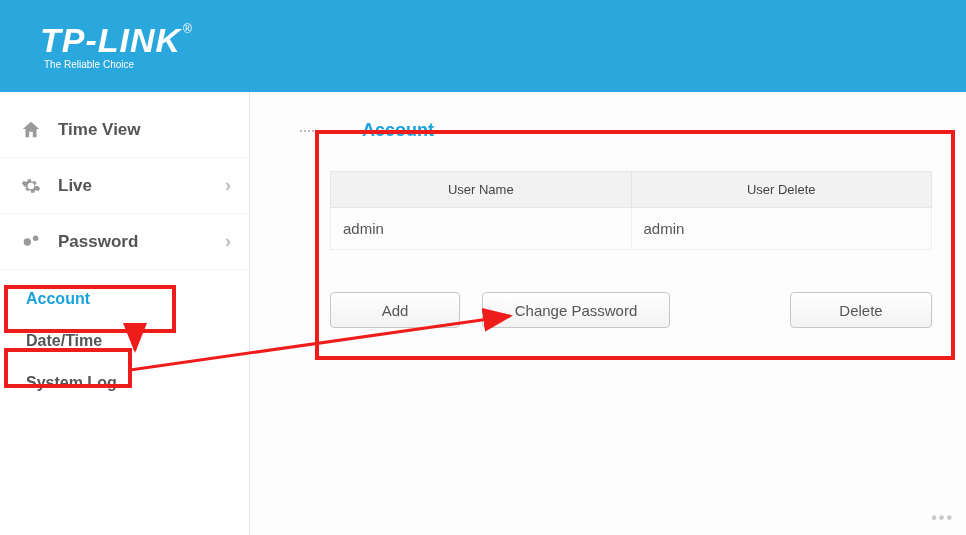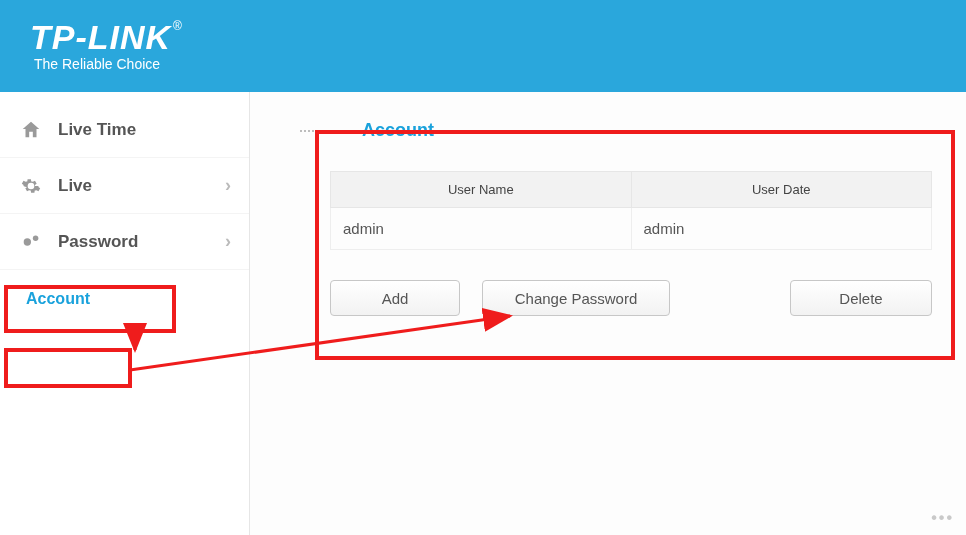--- a/index.html
+++ b/index.html
@@ -9,32 +9,32 @@
     width: 966px;
     height: 535px;
     overflow: hidden;
     position: relative;
   }
   .header {
     background: #2aa7dc;
     height: 92px;
     display: flex;
     align-items: center;
-    padding-left: 30px;
+    padding-left: 40px;
   }
   .logo-block { color: #fff; }
   .logo-main {
     font-size: 34px;
     font-weight: 900;
     letter-spacing: 1px;
     font-style: italic;
     line-height: 1;
   }
   .logo-reg { font-size: 12px; vertical-align: top; font-style: normal; font-weight: normal; margin-left: 2px;}
-  .logo-sub { font-size: 14px; margin-top: 2px; margin-left: 4px;}
+  .logo-sub { font-size: 10px; margin-top: 2px; margin-left: 4px;}
   .container { display: flex; height: calc(535px - 92px); }
   .sidebar {
     width: 250px;
     background: #fff;
     border-right: 1px solid #e6e6e6;
     padding-top: 10px;
   }
   .nav-item {
     display: flex;
     align-items: center;
@@ -117,20 +117,21 @@
     margin-top: 30px;
   }
   .btn {
     height: 36px;
     border: 1px solid #c7c7c7;
     border-radius: 4px;
     background: linear-gradient(#ffffff, #f2f2f2);
     color: #555;
     font-size: 15px;
     cursor: pointer;
+    margin-top: 12px;
   }
   .btn-add { width: 130px; }
   .btn-change { width: 188px; }
   .btn-delete { width: 142px; margin-left:auto;}
   
   .redbox { position:absolute; border: 4px solid #ef1c1c; pointer-events: none; }
   .redbox-system { left: 4px; top: 285px; width: 172px; height: 48px; }
   .redbox-account { left: 4px; top: 348px; width: 128px; height: 40px; }
   .redbox-panel { left: 315px; top: 130px; width: 640px; height: 230px; }
   .footer-dots{
@@ -157,21 +158,21 @@
 
 <div class="container">
   <div class="sidebar">
 
     <div class="nav-item">
       <span class="nav-icon">
         <svg width="22" height="22" viewBox="0 0 24 24" fill="#9a9a9a">
             <path d="M12 3l9 8h-3v9h-4v-6h-4v6H6v-9H3z"></path>
           </svg>
       </span>
-      <span>Live Time</span>
+      <span>Time View</span>
     </div>
 
     <div class="nav-item">
       <span class="nav-icon">
         <svg width="20" height="20" viewBox="0 0 24 24" fill="#9a9a9a">
             <path d="M12 8a4 4 0 100 8 4 4 0 000-8zm9 4a7 7 0 01-.1 1.2l2.1 1.6-2 3.4-2.5-1a7 7 0 01-2 .1l-.4 2.7h-4l-.4-2.7a7 7 0 01-2-.1l-2.5 1-2-3.4 2.1-1.6A7 7 0 013 12a7 7 0 01.1-1.2L1 9.2l2-3.4 2.5 1a7 7 0 012-.1L7.9 4h4l.4 2.7a7 7 0 012 .1l2.5-1 2 3.4-2.1 1.6c.1.4.1.8.1 1.2z"></path>
           </svg>
       </span>
       <span>Live</span>
       <span class="chevron">›</span>
@@ -186,36 +187,42 @@
       </span>
       <span>Password</span>
       <span class="chevron">›</span>
     </div>
 
 
     <div class="sub-items">
       <div class="sub-item active">
         <span>Account</span>
       </div>
+      <div class="sub-item">
+        <span>Date/Time</span>
+      </div>
+      <div class="sub-item">
+        <span>System Log</span>
+      </div>
     </div>
   </div>
 
   <div class="main">
     <div class="panel-title-row">
       <div class="dots-left"></div>
       <div class="panel-title">Account</div>
       <div class="dots-right"></div>
     </div>
 
     <div class="panel-body">
       <table class="tbl">
         <thead>
           <tr>
             <th>User Name</th>
-            <th>User Date</th>
+            <th>User Delete</th>
           </tr>
         </thead>
         <tbody>
           <tr>
             <td>admin</td>
             <td>admin</td>
           </tr>
         </tbody>
       </table>
 

